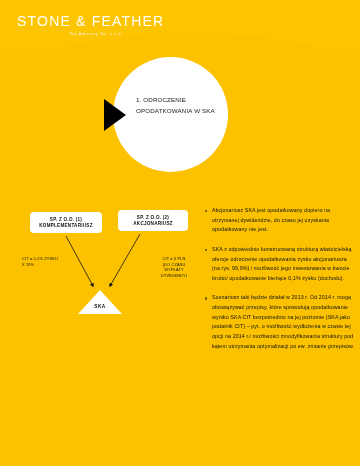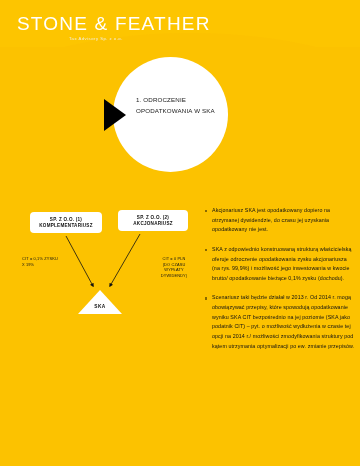--- a/index.html
+++ b/index.html
@@ -37,21 +37,21 @@
     background: #fcc200;
     border-radius: 50% 50% 0 0 / 100% 100% 0 0;
   }
   .logo-wrap {
     position: absolute;
     left: 17px; top: 14px;
     width: 200px;
     z-index: 3;
   }
   .logo-title {
-    font-size: 19px;
+    font-size: 14px;
     letter-spacing: 1.2px;
     color: #ffffff;
     font-weight: 400;
     line-height: 1;
     white-space: nowrap;
   }
   .logo-sub {
     margin-top: 3px;
     margin-left: 52px;
     font-size: 4.2px;

